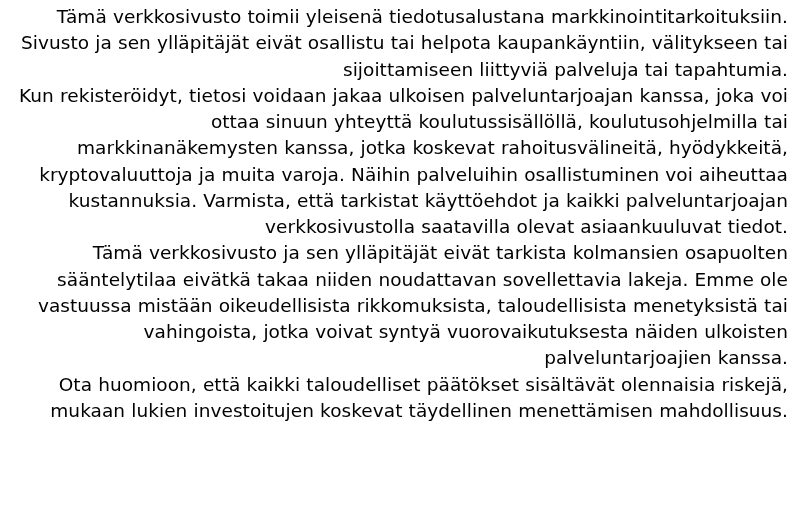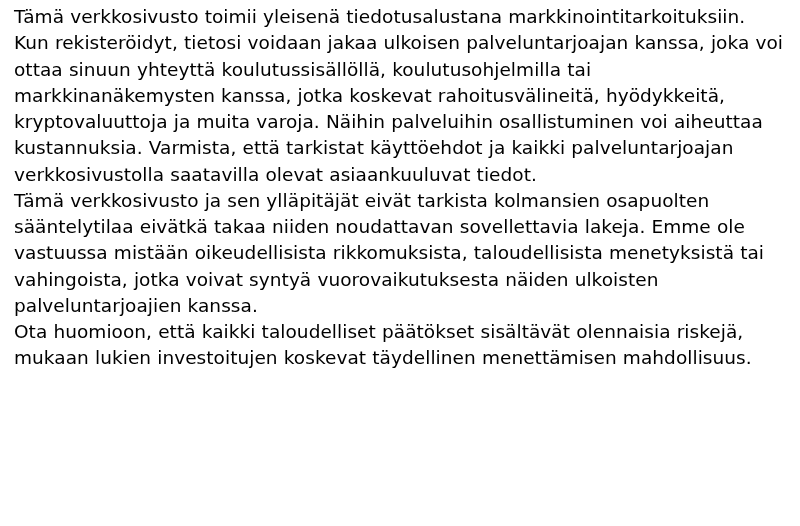--- a/index.html
+++ b/index.html
@@ -18,25 +18,26 @@
     box-sizing: border-box;
     width: 800px;
     padding: 4px 12px 0 14px;
   }
   .para {
     font-size: 18.5px;
     line-height: 1.42;
     margin: 0;
     letter-spacing: 0.05px;
     word-spacing: 0.2px;
-    text-align: left;
+    text-align: right;
     white-space: normal;
   }
 </style>
 </head>
 <body>
 
 <div class="disclaimer">
   <p class="para">Tämä verkkosivusto toimii yleisenä tiedotusalustana markkinointitarkoituksiin.</p>
+  <p class="para">Sivusto ja sen ylläpitäjät eivät osallistu tai helpota kaupankäyntiin, välitykseen tai sijoittamiseen liittyviä palveluja tai tapahtumia.</p>
   <p class="para">Kun rekisteröidyt, tietosi voidaan jakaa ulkoisen palveluntarjoajan kanssa, joka voi ottaa sinuun yhteyttä koulutussisällöllä, koulutusohjelmilla tai markkinanäkemysten kanssa, jotka koskevat rahoitusvälineitä, hyödykkeitä, kryptovaluuttoja ja muita varoja. Näihin palveluihin osallistuminen voi aiheuttaa kustannuksia. Varmista, että tarkistat käyttöehdot ja kaikki palveluntarjoajan verkkosivustolla saatavilla olevat asiaankuuluvat tiedot.</p>
   <p class="para">Tämä verkkosivusto ja sen ylläpitäjät eivät tarkista kolmansien osapuolten sääntelytilaa eivätkä takaa niiden noudattavan sovellettavia lakeja. Emme ole vastuussa mistään oikeudellisista rikkomuksista, taloudellisista menetyksistä tai vahingoista, jotka voivat syntyä vuorovaikutuksesta näiden ulkoisten palveluntarjoajien kanssa.</p>
   <p class="para">Ota huomioon, että kaikki taloudelliset päätökset sisältävät olennaisia riskejä, mukaan lukien investoitujen koskevat täydellinen menettämisen mahdollisuus.</p>
 </div>
 
 </body></html>

